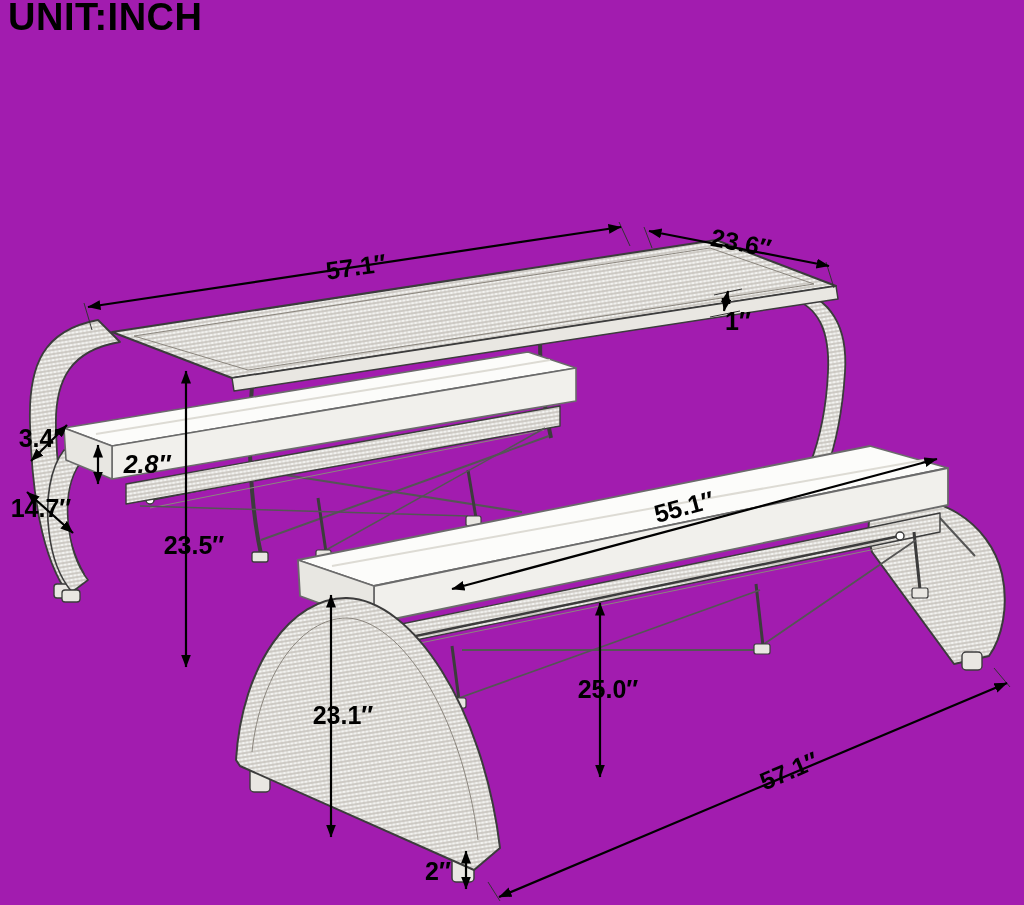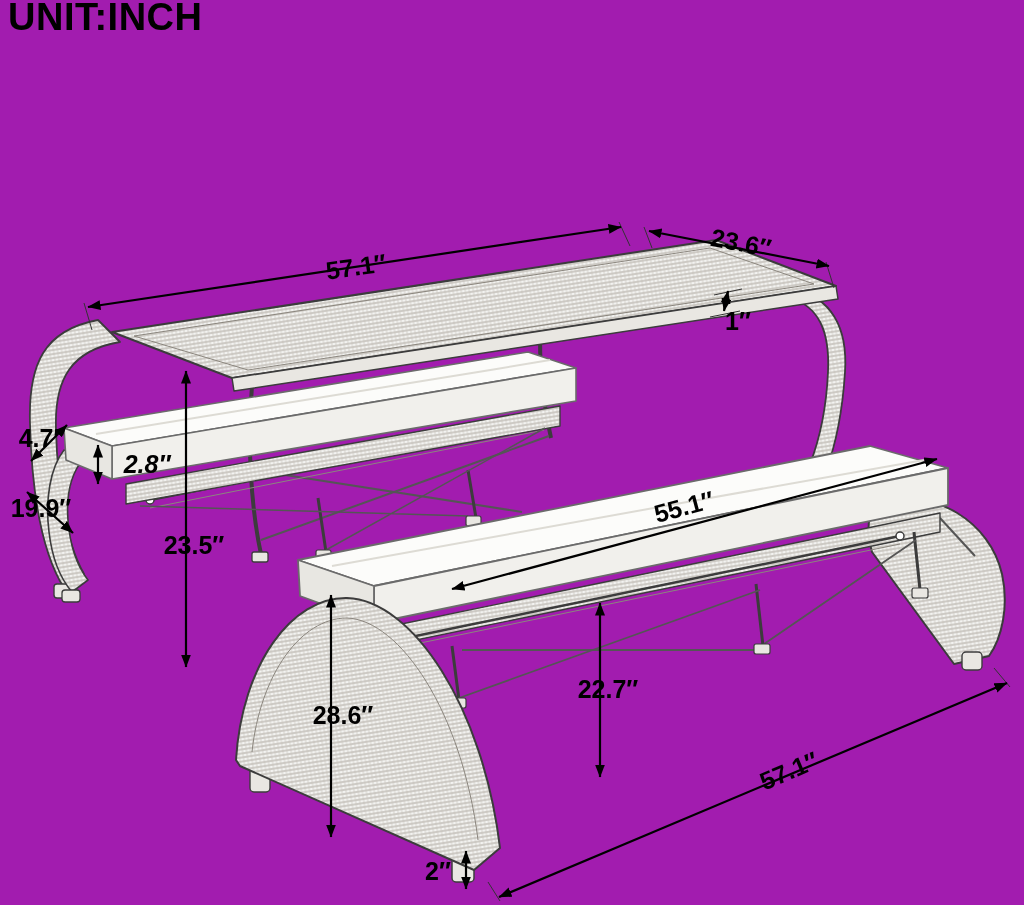--- a/index.html
+++ b/index.html
@@ -121,23 +121,23 @@
       <path d="M 331,595 L 331,837" marker-start="url(#ah)" marker-end="url(#ah)"></path>
       <path d="M 600,603 L 600,777" marker-start="url(#ah)" marker-end="url(#ah)"></path>
       <path d="M 499,897 L 1007,683" marker-start="url(#ah)" marker-end="url(#ah)"></path>
       <path d="M 466,851 L 466,889" marker-start="url(#ah)" marker-end="url(#ah)"></path>
     </g>
   </svg>
 
   <div class="dim-label" style="left:356px;top:267px;transform:translate(-50%,-50%) rotate(-8deg);">57.1″</div>
   <div class="dim-label" style="left:741px;top:243px;transform:translate(-50%,-50%) rotate(11deg);">23.6″</div>
   <div class="dim-label" style="left:738px;top:321px;">1″</div>
-  <div class="dim-label" style="left:42px;top:438px;">4.7″</div>
+  <div class="dim-label" style="left:42px;top:438px;">3.4″</div>
   <div class="dim-label" style="left:147px;top:464px;font-style:italic;">2.8″</div>
-  <div class="dim-label" style="left:41px;top:508px;">19.9″</div>
+  <div class="dim-label" style="left:41px;top:508px;">14.7″</div>
   <div class="dim-label" style="left:194px;top:545px;">23.5″</div>
   <div class="dim-label" style="left:684px;top:507px;transform:translate(-50%,-50%) rotate(-15deg);">55.1″</div>
-  <div class="dim-label" style="left:343px;top:715px;">28.6″</div>
-  <div class="dim-label" style="left:608px;top:689px;">22.7″</div>
+  <div class="dim-label" style="left:343px;top:715px;">23.1″</div>
+  <div class="dim-label" style="left:608px;top:689px;">25.0″</div>
   <div class="dim-label" style="left:789px;top:771px;transform:translate(-50%,-50%) rotate(-23deg);">57.1″</div>
   <div class="dim-label" style="left:438px;top:871px;">2″</div>
 
 </div>
 
 </body></html>

